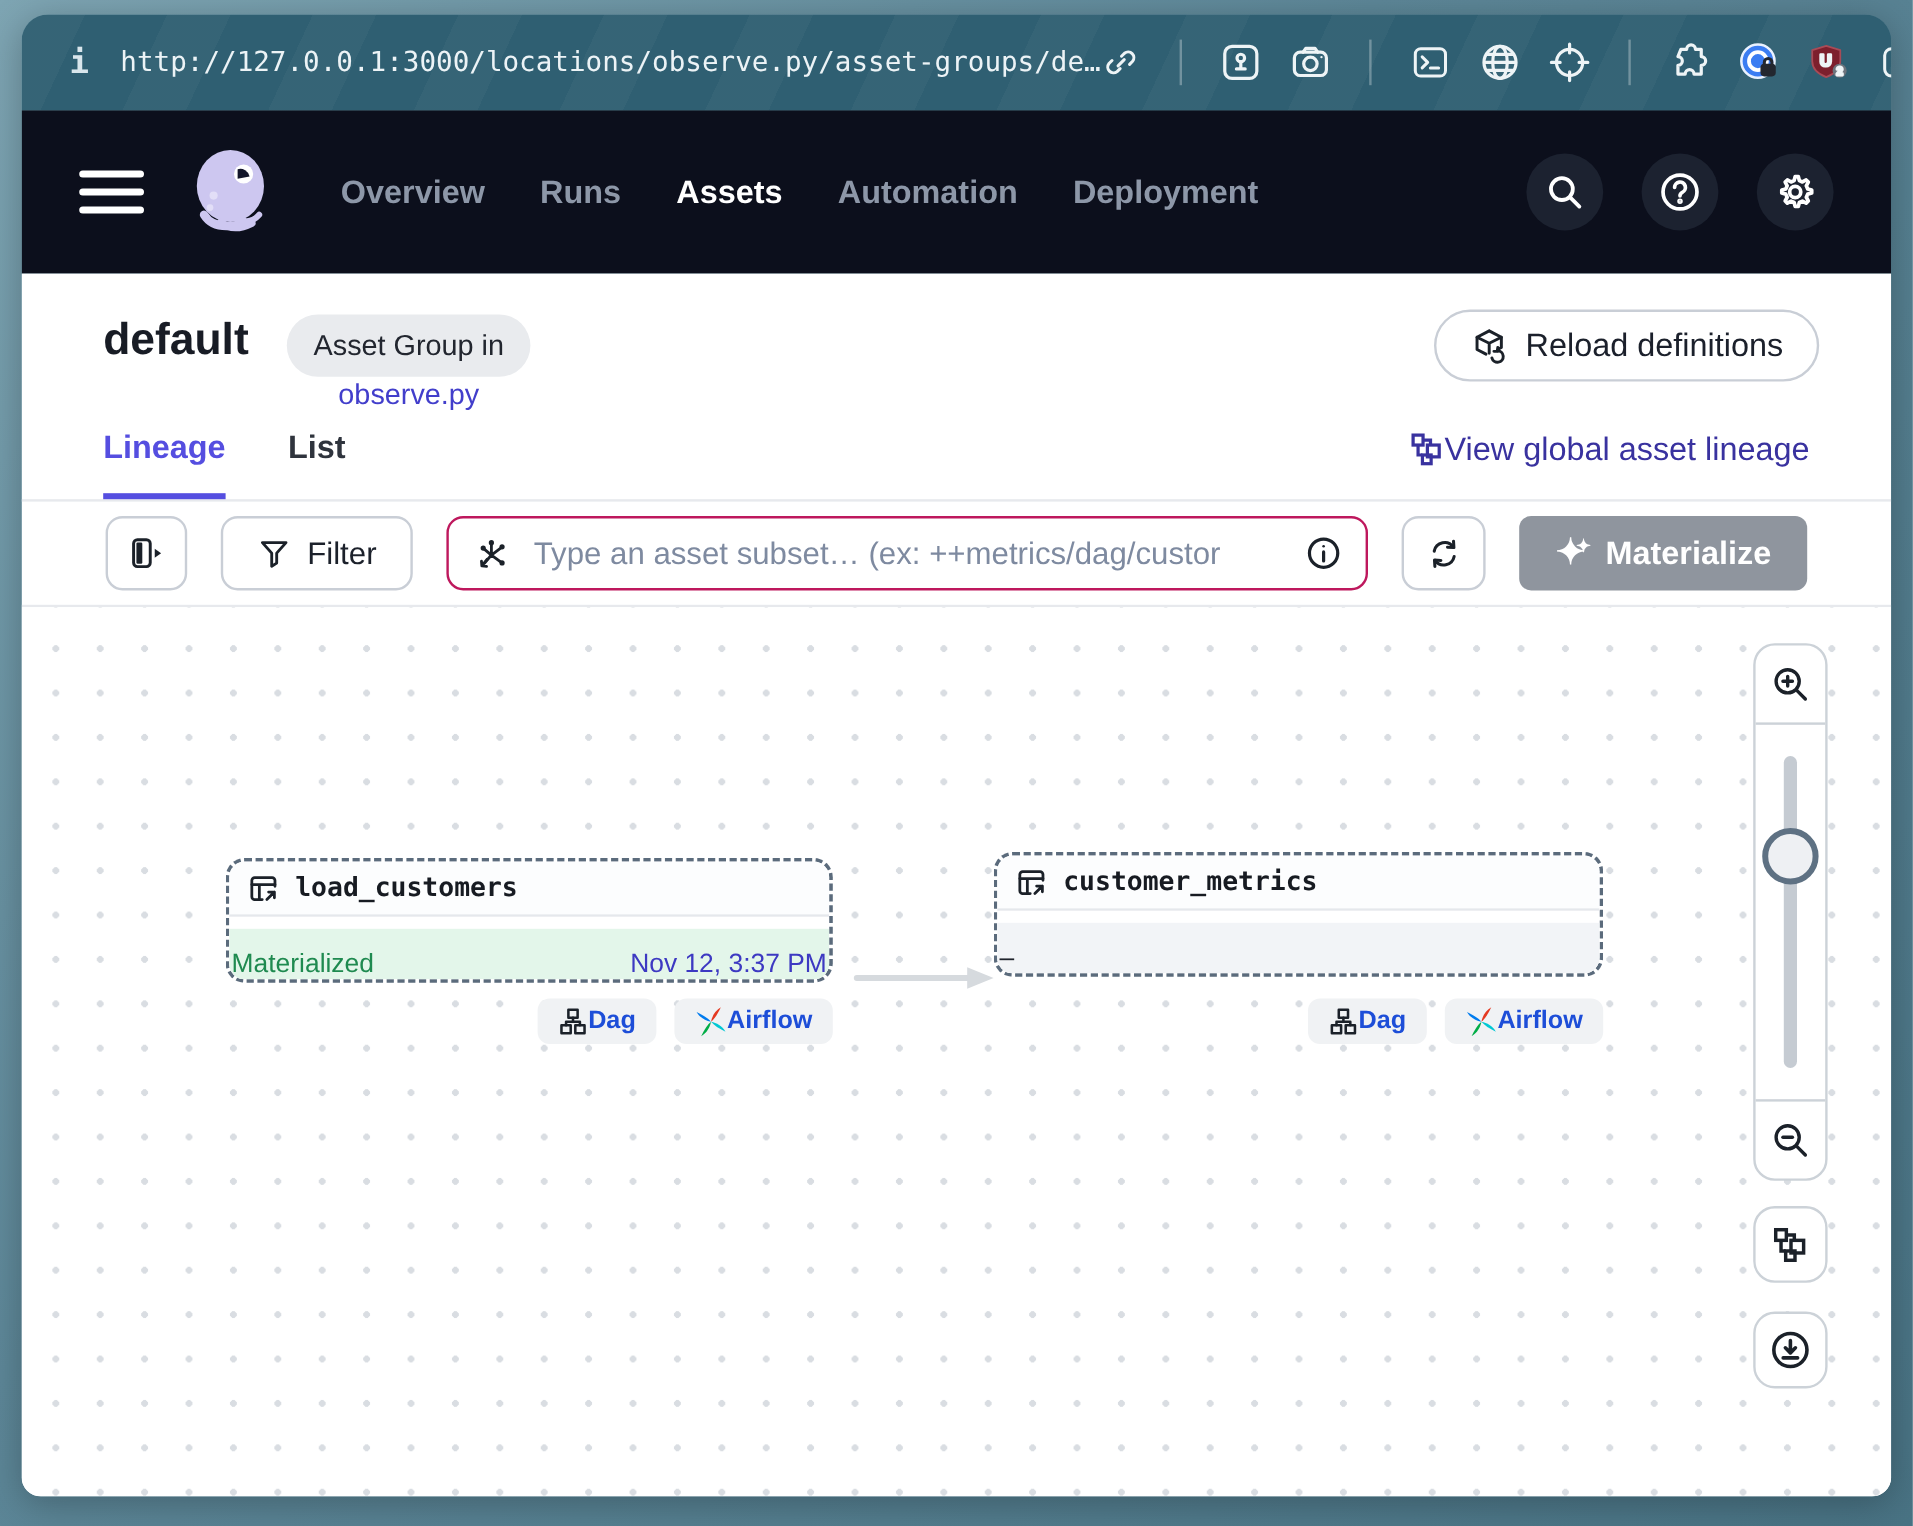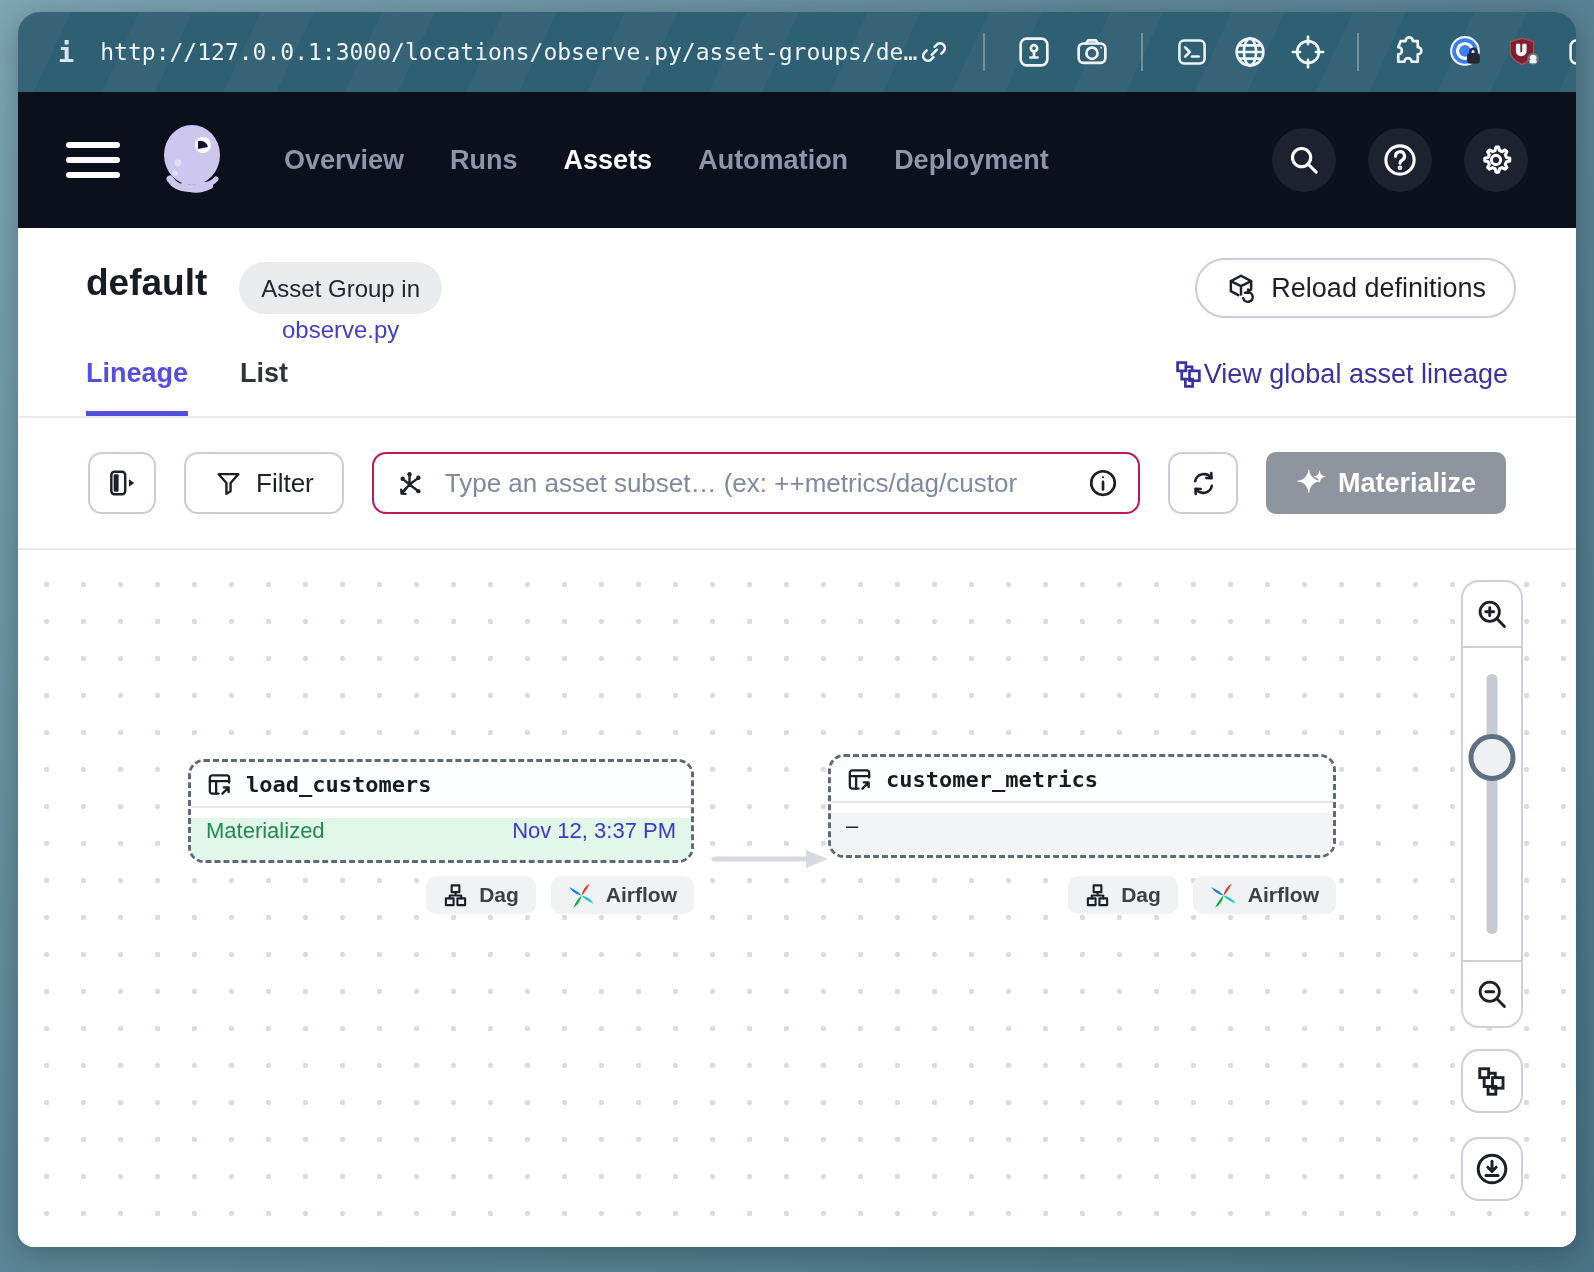--- a/index.html
+++ b/index.html
@@ -47,50 +47,50 @@
   .group-badge { height:52px; background:#e9ebee; border-radius:26px; display:flex; align-items:center; gap:13px; padding:0 22px; font-size:24px; color:#22262f;flex-direction:column; }
   .group-badge a { color:#423ecb; text-decoration:none; cursor:pointer; }
   .reload-btn { height:60px; border:2px solid #c9ced6; border-radius:30px; background:#fff; display:flex; align-items:center; gap:14px; padding:0 28px; font-size:27px; color:#1b202b; cursor:pointer; }
   .tabs-row { padding:0 68px; display:flex; justify-content:space-between; align-items:flex-end; height:94px; border-bottom:2px solid #e7e9ed; }
   .tabs { display:flex; gap:52px; }
   .tab { font-size:27px; font-weight:600; padding-bottom:22px; cursor:pointer; border-bottom:5px solid transparent; }
   .tab.active { color:#554ee0; border-bottom-color:#554ee0; }
   .tab.inactive { color:#2f343d;text-align:right; }
   .global-link { display:flex; align-items:center; gap:0; font-size:27px; color:#39329f; margin-bottom:26px; cursor:pointer; }
   
-  .filter-row { padding:34px 70px; display:flex; align-items:center; gap:28px; border-bottom:2px solid #e7e9ed; }
+  .filter-row { padding:12px 70px; display:flex; align-items:center; gap:28px; border-bottom:2px solid #e7e9ed; }
   .btn-outline { border:2px solid #c9ced6; border-radius:14px; height:62px; background:#fff; display:flex; align-items:center; justify-content:center; cursor:pointer; }
   .panel-btn { width:68px; flex:0 0 68px; }
   .filter-btn { padding:0 28px; gap:13px; font-size:26px; color:#1c212b; }
   .search-box { flex:1; height:62px; border:2px solid #be185d; border-radius:14px; display:flex; align-items:center; padding:0 20px; gap:20px; }
   .search-box input { flex:1; border:none; outline:none; font-size:26px; color:#2a2f3a; font-family:"Liberation Sans", sans-serif; background:transparent; }
   .search-box input::placeholder { color:#7e8aa0; }
   .refresh-btn { width:70px; flex:0 0 70px; }
   .materialize-btn { height:62px; background:#8f959e; border:none; border-radius:10px; display:flex; align-items:center; gap:14px; padding:0 30px; color:#fff; font-size:27px; font-weight:600; cursor:pointer; }
   .sparkle-big { font-size:30px; line-height:1; }
   .sparkle-small { font-size:15px; line-height:1; position:relative; top:-10px; left:-8px; }
   
   .canvas {
     flex:1; position:relative; background-color:#fff;
     background-image: radial-gradient(circle, #d9dde2 2.6px, rgba(0,0,0,0) 3px);
     background-size:37px 37px; background-position:10px 16px;
   }
   .asset-node { position:absolute; width:506px; height:104px; background:#fff; border:3px dashed #5b6b7c; border-radius:16px; overflow:hidden; display:flex; flex-direction:column; cursor:pointer; }
   .node-header { height:46px; display:flex; align-items:center; gap:13px; padding:0 15px; border-bottom:2px solid #e5e8ec; background:#fcfdfe; }
   .node-name { font-family:"DejaVu Sans Mono", monospace; font-size:22px; font-weight:700; color:#171b22; }
   .node-body { flex:1; display:flex; flex-direction:column; justify-content:flex-end; background:#fff; }
-  .status-row { height:42px; display:flex; align-items:flex-start; justify-content:space-between; padding:0 15px; font-size:22px; }
+  .status-row { height:42px; display:flex; align-items:flex-end; justify-content:space-between; padding:0 2px; font-size:22px; }
   .status-row.materialized { background:#e3f6ea; }
   .status-row.materialized .status-text { color:#1f8a50; }
   .status-row.materialized .status-time { color:#3d39c2; }
   .status-row.none { background:#f2f4f7; }
   .status-row.none .status-text { color:#20242c; }
   .edge { position:absolute; }
   .tag-row { position:absolute; display:flex; justify-content:flex-end; gap:15px; }
-  .tag-pill { height:38px; background:#f0f2f4; border-radius:10px; display:flex; align-items:center; gap:11px; padding:0 17px; font-size:21px; font-weight:700; color:#404040; cursor:pointer; }
+  .tag-pill { height:38px; background:#f0f2f4; border-radius:10px; display:flex; align-items:center; gap:0; padding:0 17px; font-size:21px; font-weight:700; color:#1d4ed8; cursor:pointer; }
   
   .zoom-panel { position:absolute; left:1443px; top:30px; width:62px; height:448px; background:#fff; border:2px solid #ccd2d8; border-radius:18px; display:flex; flex-direction:column; }
   .zoom-btn { height:66px; flex:0 0 66px; display:flex; align-items:center; justify-content:center; cursor:pointer; }
   .zoom-btn.top { border-bottom:2px solid #ccd2d8; }
   .zoom-btn.bottom { border-top:2px solid #ccd2d8; }
   .slider-area { flex:1; position:relative; }
   .slider-track { position:absolute; left:50%; transform:translateX(-50%); top:26px; bottom:26px; width:11px; background:#c5cbd2; border-radius:6px; }
   .slider-handle { position:absolute; left:50%; transform:translateX(-50%); top:86px; width:47px; height:47px; border-radius:50%; background:#eef0f3; border:5px solid #5e7183; cursor:grab; }
   .float-btn { position:absolute; left:1443px; width:62px; height:64px; background:#fff; border:2px solid #ccd2d8; border-radius:18px; display:flex; align-items:center; justify-content:center; cursor:pointer; }
   svg.dark { stroke:#1b2129; fill:none; stroke-width:2.3; stroke-linecap:round; stroke-linejoin:round; }

